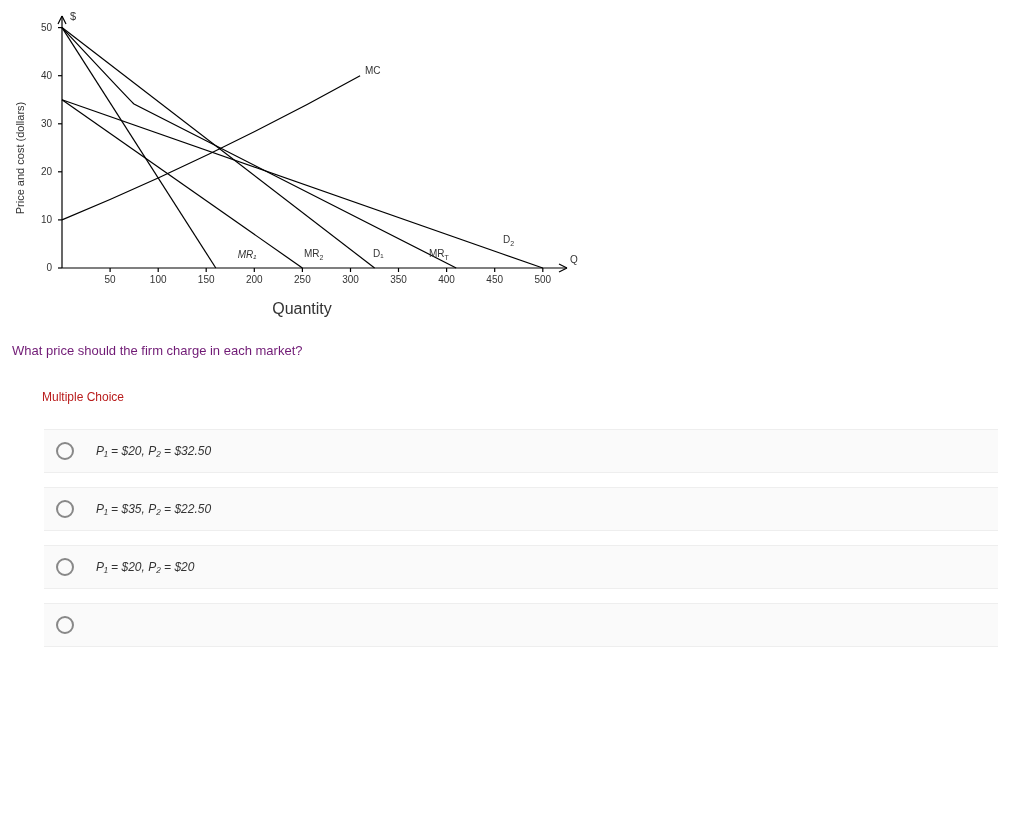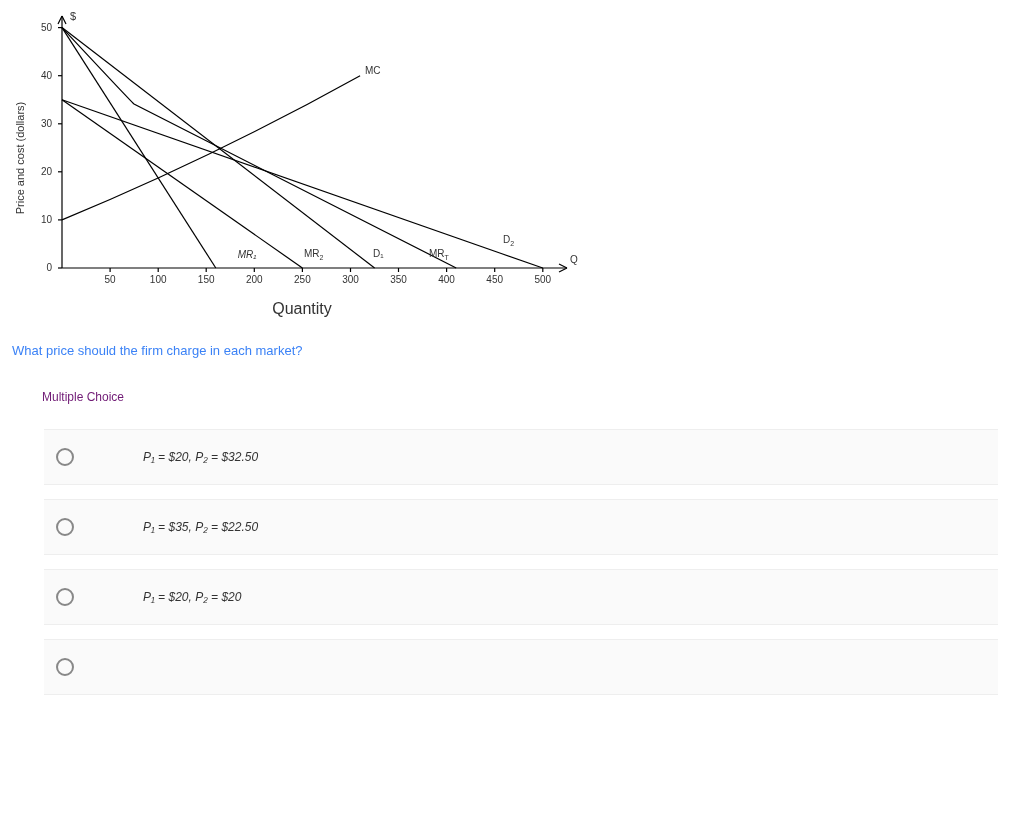--- a/index.html
+++ b/index.html
@@ -8,24 +8,24 @@
     .prompt { font-size: 13px; color: #222; margin-bottom: 20px; }
     .chart-area { position: relative; width: 560px; height: 300px; margin-left: 10px; }
     .y-label { position: absolute; left: -2px; top: 50%; transform: translate(-50%, -50%) rotate(-90deg); font-size: 11px; color: #333; white-space: nowrap; }
     .x-label { position: absolute; left: 50%; bottom: -10px; transform: translateX(-50%); font-size: 16px; color: #333; }
     svg { display: block; }
     .axis-line { stroke: #000; stroke-width: 1.2; fill: none; }
     .curve { stroke: #000; stroke-width: 1.2; fill: none; }
     .tick-txt { font-size: 10px; fill: #333; }
     .lbl-txt { font-size: 10px; fill: #333; }
     .dollar { font-size: 11px; fill: #333; }
-    .question-2 { margin-top: 35px; font-size: 13px; color: #3b82f6; }
-    .mc-heading { margin-top: 32px; margin-left: 30px; font-size: 12px; color: #701a75; }
+    .question-2 { margin-top: 35px; font-size: 13px; color: #701a75; }
+    .mc-heading { margin-top: 32px; margin-left: 30px; font-size: 12px; color: #b91c1c; }
     .options { margin-top: 25px; margin-left: 32px; }
-    .option { display: flex; align-items: center; background: #fafafa; border-top: 1px solid #eee; border-bottom: 1px solid #eee; padding: 18px 12px; margin-bottom: 14px; cursor: pointer; gap: 47px; }
+    .option { display: flex; align-items: center; background: #fafafa; border-top: 1px solid #eee; border-bottom: 1px solid #eee; padding: 12px 12px; margin-bottom: 14px; cursor: pointer; }
     .radio { width: 18px; height: 18px; border: 2px solid #888; border-radius: 50%; margin-right: 22px; flex-shrink: 0; }
     .option-text { font-size: 12px; color: #333; }
     sub { font-size: 0.75em; }
     i.mrt { font-style: italic; }
   </style>
 </head>
 <body>
 
 <div class="container">
 

